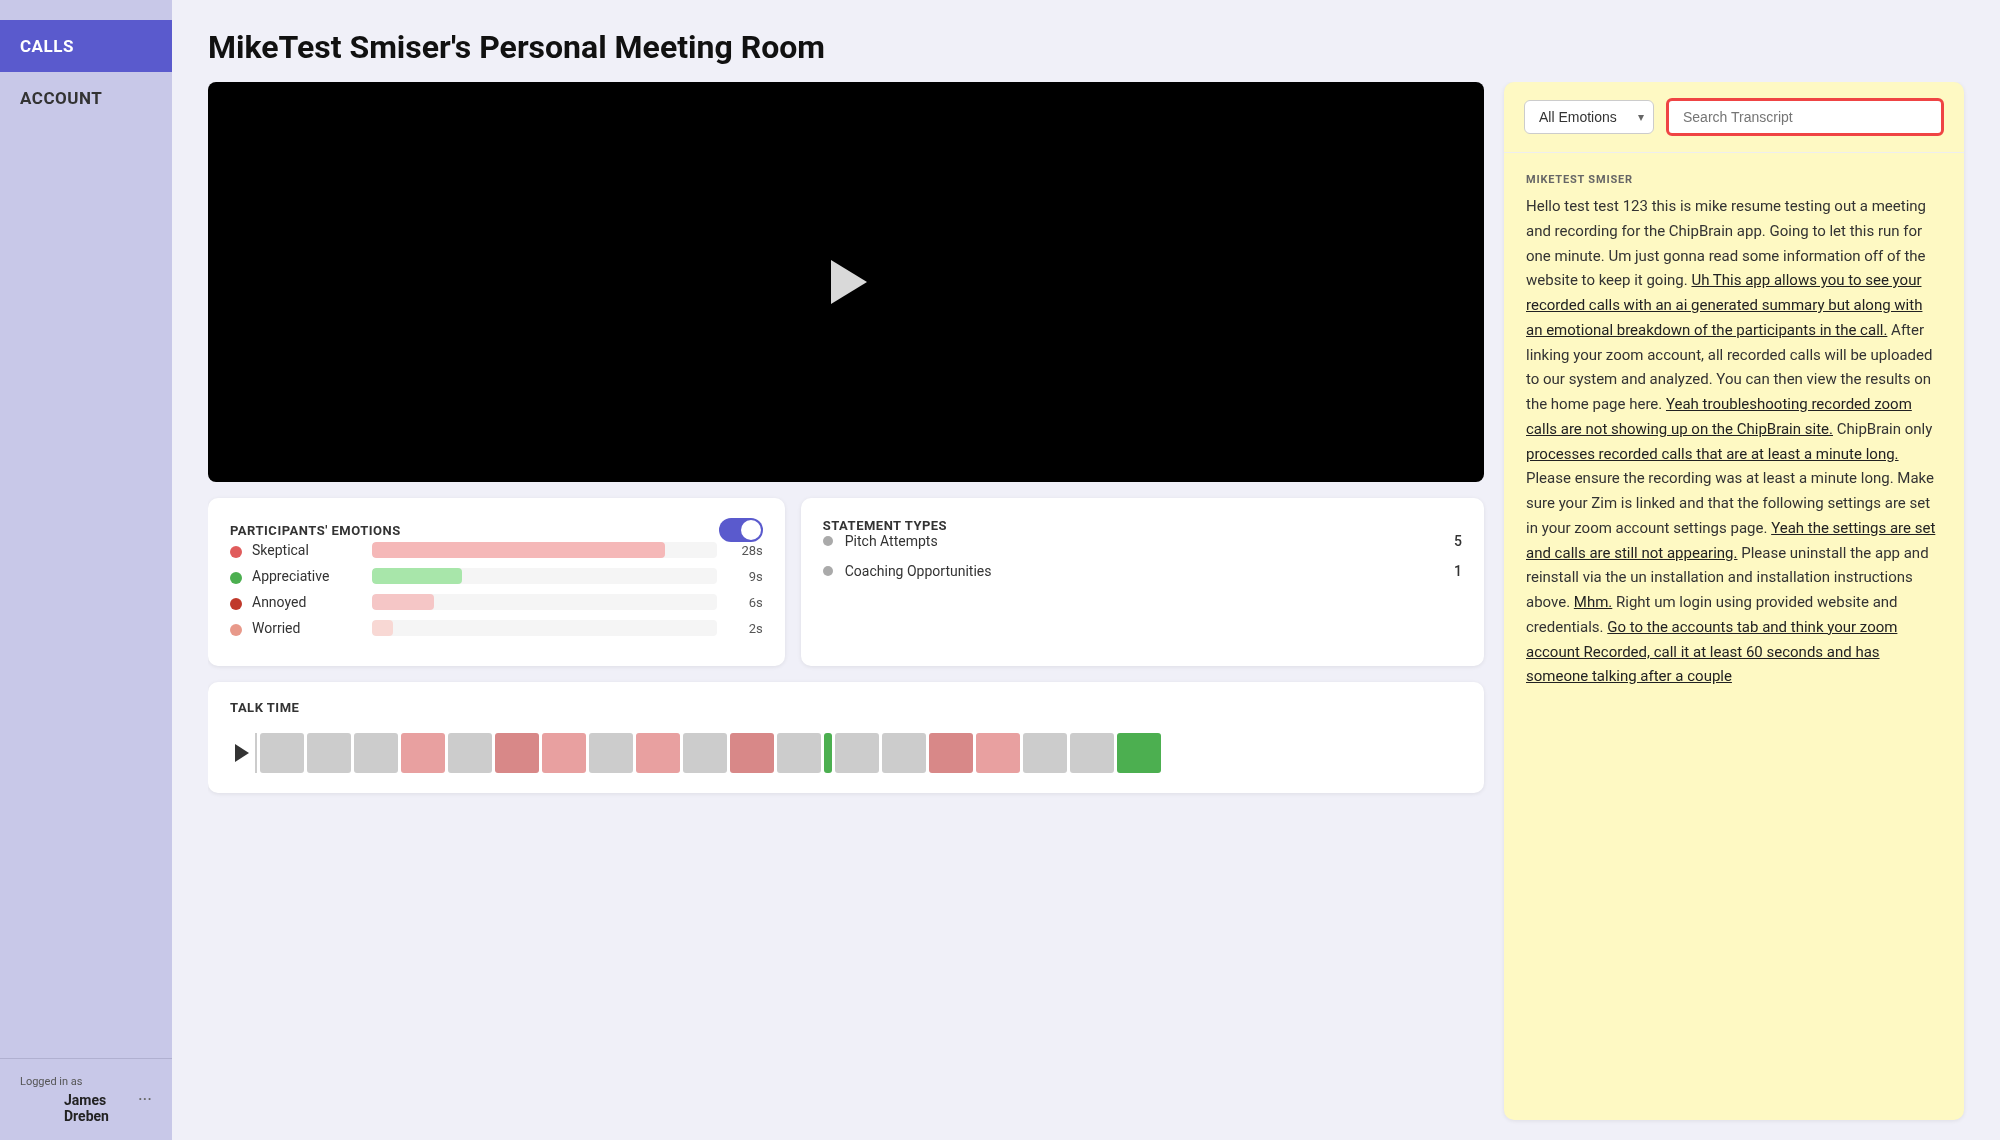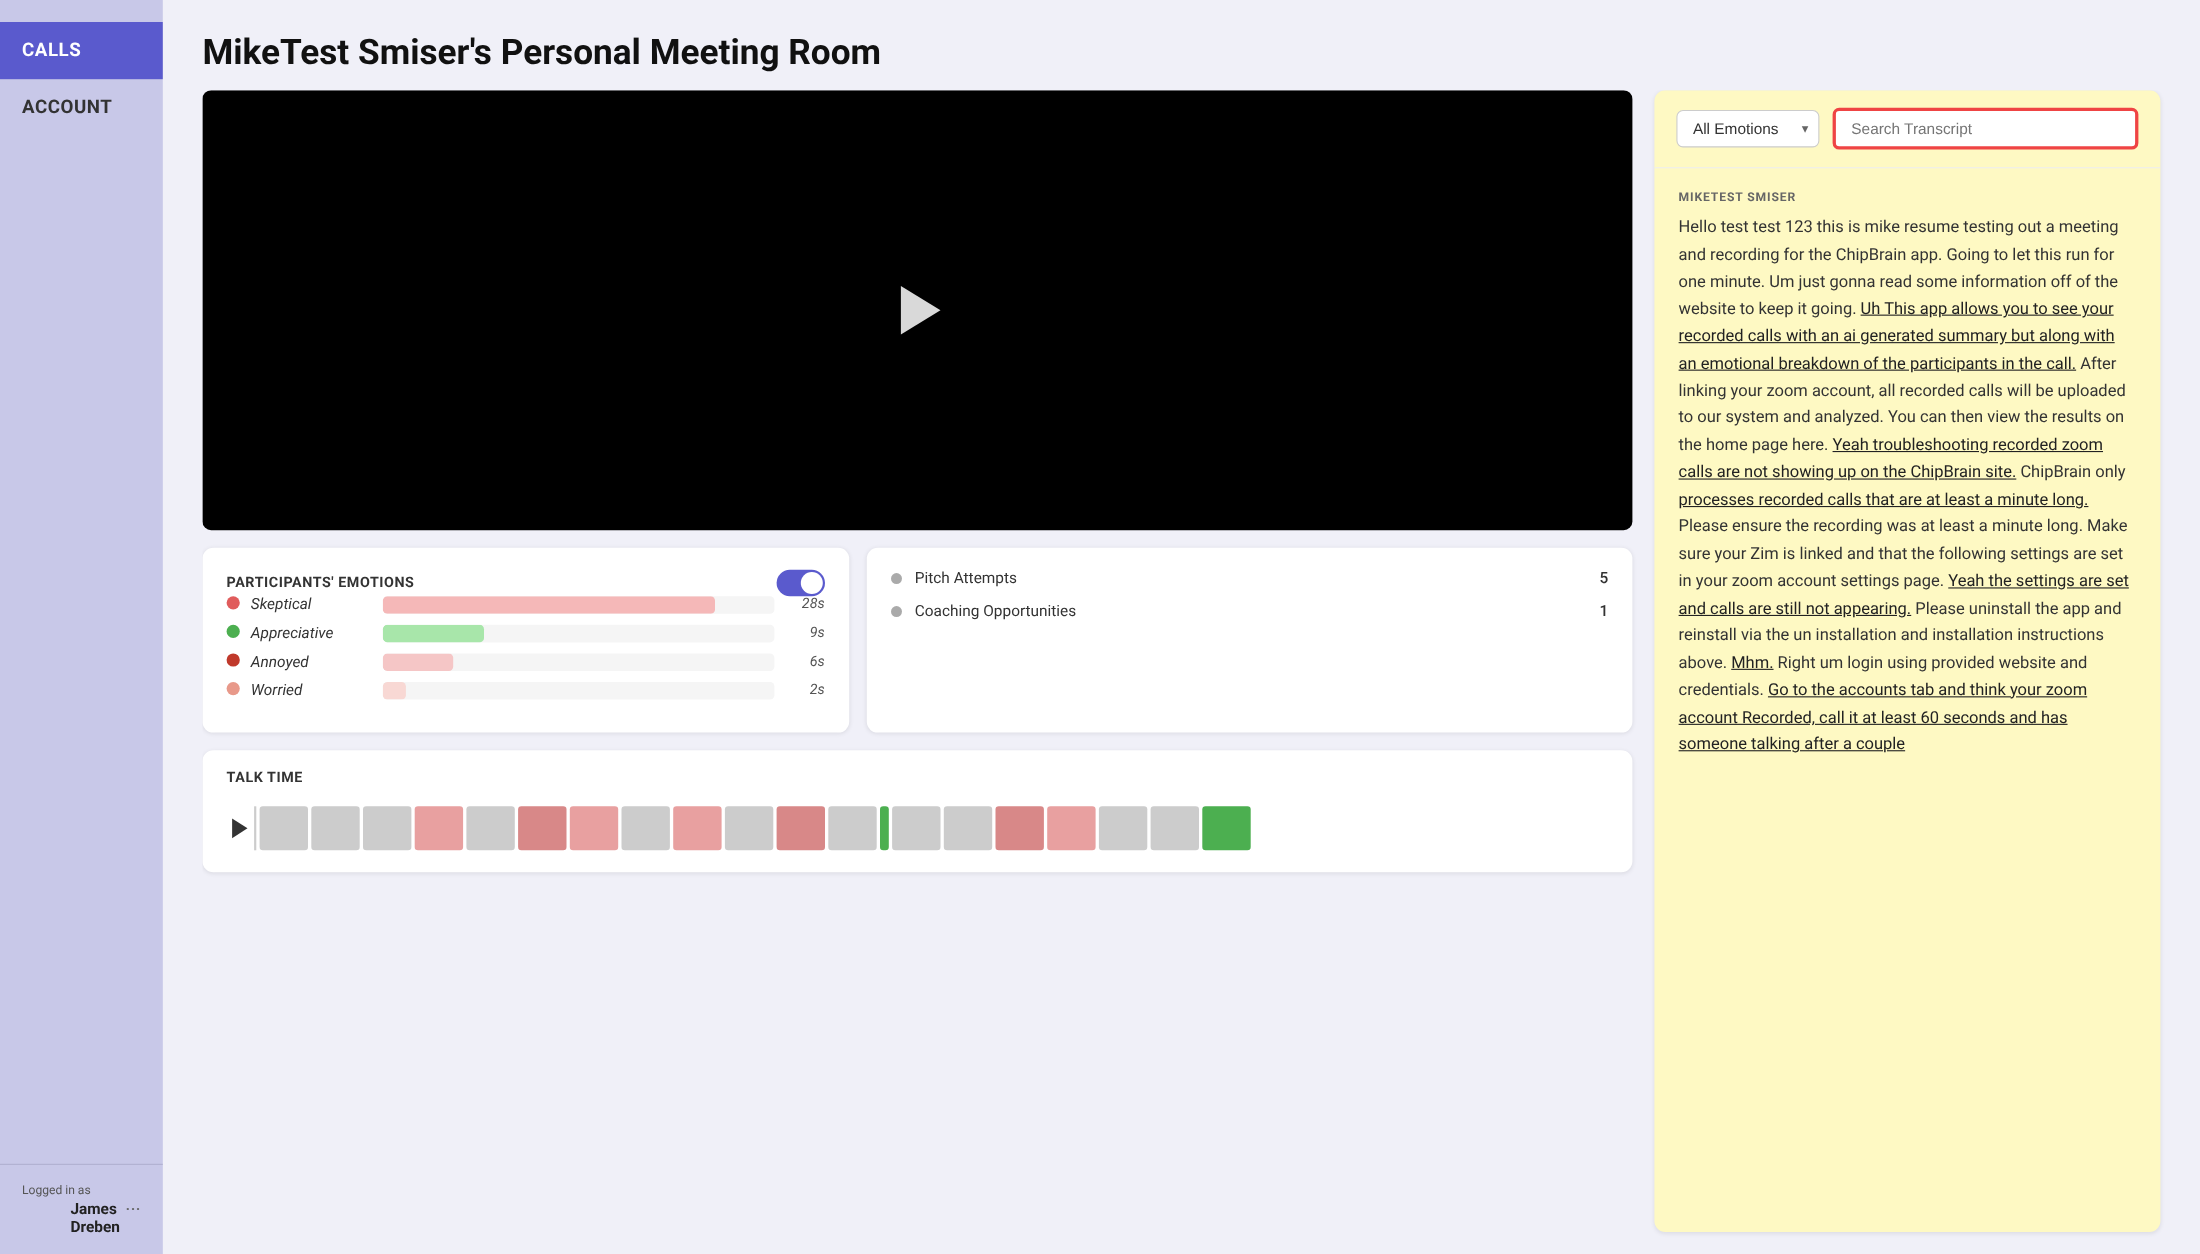--- a/index.html
+++ b/index.html
@@ -8,21 +8,21 @@
       background: #f0f0f8;
       display: flex;
       height: 100vh;
       overflow: hidden;
       width: 2000px;
       min-height: 1140px;
     }
 
     
     .sidebar {
-      width: 148px;
+      width: 172px;
       background: #c8c8e8;
       display: flex;
       flex-direction: column;
       padding-top: 20px;
       flex-shrink: 0;
     }
     .sidebar-item {
       padding: 16px 20px;
       font-size: 17px;
       font-weight: 700;
@@ -175,24 +175,23 @@
       background: white;
       border-radius: 50%;
       position: absolute;
       top: 2px;
       right: 2px;
     }
 
     
     .emotion-row {
       display: flex;
-      align-items: flex-start;
+      align-items: flex-end;
       margin-bottom: 10px;
       gap: 10px;
-      font-style: italic;
     }
     .emotion-dot {
       width: 12px;
       height: 12px;
       border-radius: 50%;
       flex-shrink: 0;
     }
     .emotion-label {
       font-size: 14px;
       color: #333;
@@ -445,20 +444,23 @@
     <span class="emotion-label">Worried</span>
     <div class="emotion-bar-container">
       <div class="emotion-bar" style="width:6%;background:#f8d8d4"></div>
     </div>
     <span class="emotion-time">2s</span>
   </div>
             </div>
         </div>
 
         <div class="card statement-card">
+          <div class="card-header">
+            <span class="card-title">STATEMENT TYPES</span>
+          </div>
           <div id="statements-list">
               <div class="statement-row">
     <div class="statement-dot" style="background:#aaa"></div>
     <span class="statement-label">Pitch Attempts</span>
     <span class="statement-count">5</span>
   </div>
               <div class="statement-row">
     <div class="statement-dot" style="background:#aaa"></div>
     <span class="statement-label">Coaching Opportunities</span>
     <span class="statement-count">1</span>

